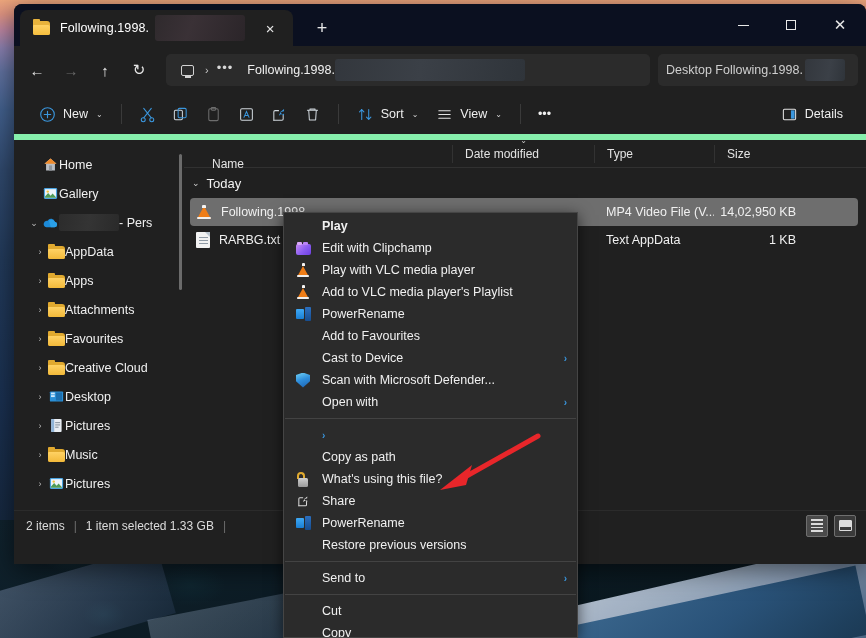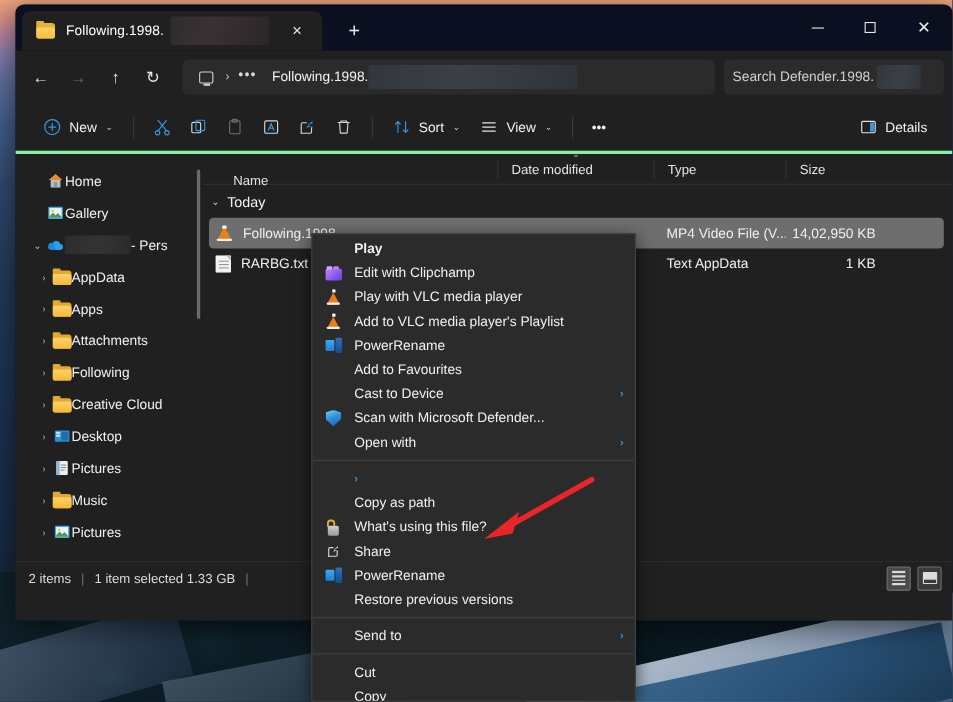--- a/index.html
+++ b/index.html
@@ -199,21 +199,21 @@
     height: 22px; width: 40px; border-radius: 3px; margin-left: 2px;
     background: linear-gradient(100deg, #33373d 0%, #3b4047 60%, #2f343a 100%);
   }
 
   
   .commandbar {
     height: 46px;
     background: #202020;
     display: flex; align-items: center;
     padding: 0 14px 0 16px;
-    border-bottom: 3px solid #86efac;
+    border-bottom: 6px solid #86efac;
     position: relative;
   }
   .cmd {
     display: flex; align-items: center; gap: 7px;
     height: 32px; padding: 0 9px; border-radius: 5px;
     color: #efefef; font-size: 12.5px; white-space: nowrap;
   }
   .cmd-icononly { padding: 0 8px; }
   .cmd .chev { font-size: 8px; color: #d6d6d6; margin-left: 1px; }
   .cmdsep { width: 1px; height: 20px; background: #3a3a3a; margin: 0 9px; }
@@ -456,21 +456,21 @@
       <span class="ab-icon">
           <span class="monitor"></span>
         </span>
       <span class="ab-sep">›</span>
       <span class="ab-dots">•••</span>
       <span class="ab-path">Following.1998.</span>
       <span class="ab-redact"></span>
     </div>
 
     <div class="searchbox">
-      <span class="search-ph">Search Defender.1998.</span>
+      <span class="search-ph">Desktop Following.1998.</span>
       <span class="search-redact"></span>
     </div>
   </div>
 
   <div class="commandbar">
     <div class="cmd">
       <svg class="ico" viewBox="0 0 18 18">
         <circle cx="9" cy="9" r="7.2" fill="none" stroke="#3a96dd" stroke-width="1.2"></circle>
         <path d="M9 5.6v6.8M5.6 9h6.8" stroke="#3a96dd" stroke-width="1.2" stroke-linecap="round"></path>
       </svg>
@@ -610,21 +610,21 @@
           </span>
         <span>Attachments</span>
       </div>
 
       <div class="navitem indent">
         <span class="twisty">›</span>
         <span class="folder">
             <span class="fb"></span>
             <span class="ff"></span>
           </span>
-        <span>Following</span>
+        <span>Favourites</span>
       </div>
 
       <div class="navitem indent">
         <span class="twisty">›</span>
         <span class="folder">
             <span class="fb"></span>
             <span class="ff"></span>
           </span>
         <span>Creative Cloud</span>
       </div>

